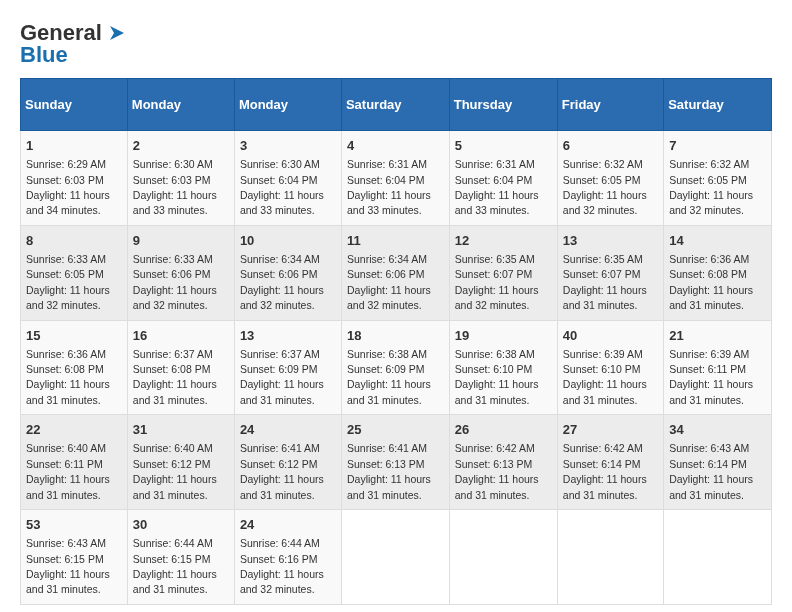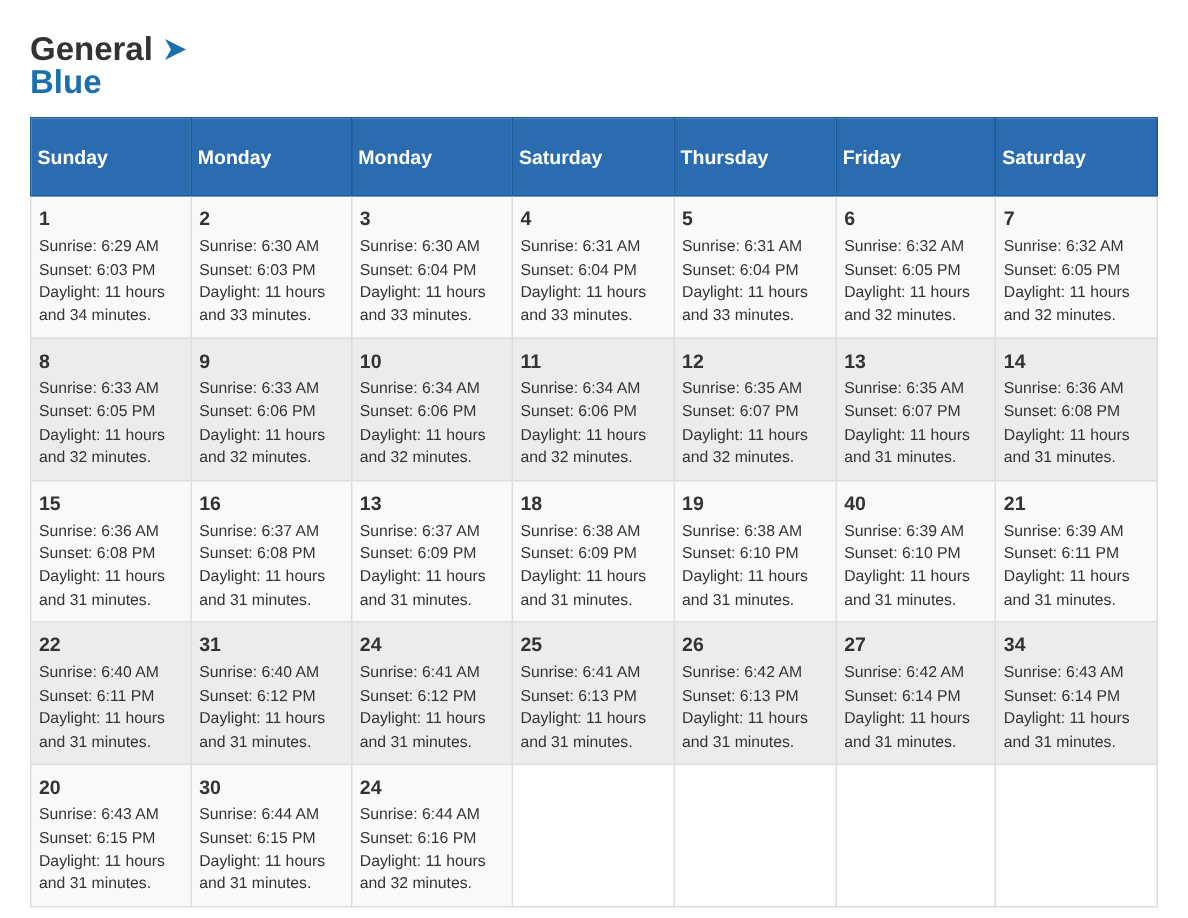--- a/index.html
+++ b/index.html
@@ -227,21 +227,21 @@
         <span class="day-num">27</span>
         <span class="day-info">Sunrise: 6:42 AM<br>Sunset: 6:14 PM<br>Daylight: 11 hours and 31 minutes.</span>
       </td>
         <td>
         <span class="day-num">34</span>
         <span class="day-info">Sunrise: 6:43 AM<br>Sunset: 6:14 PM<br>Daylight: 11 hours and 31 minutes.</span>
       </td>
       </tr>
       <tr>
         <td>
-        <span class="day-num">20</span>
+        <span class="day-num">53</span>
         <span class="day-info">Sunrise: 6:43 AM<br>Sunset: 6:15 PM<br>Daylight: 11 hours and 31 minutes.</span>
       </td>
         <td>
         <span class="day-num">30</span>
         <span class="day-info">Sunrise: 6:44 AM<br>Sunset: 6:15 PM<br>Daylight: 11 hours and 31 minutes.</span>
       </td>
         <td>
         <span class="day-num">24</span>
         <span class="day-info">Sunrise: 6:44 AM<br>Sunset: 6:16 PM<br>Daylight: 11 hours and 32 minutes.</span>
       </td>

